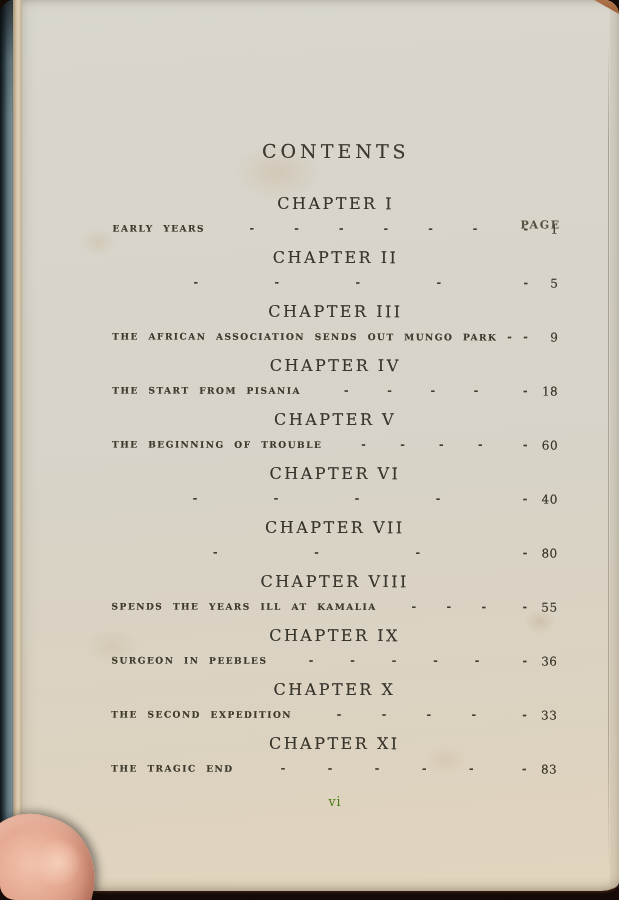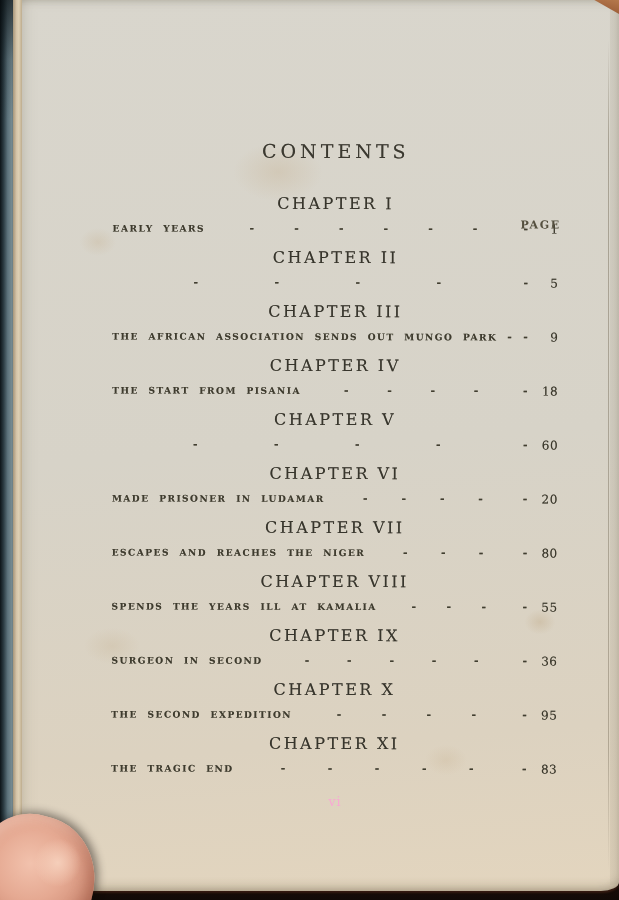--- a/index.html
+++ b/index.html
@@ -7,20 +7,21 @@
     width: 619px; height: 900px;
     overflow: hidden;
     background: #150b07;
     font-family: "DejaVu Serif", "Liberation Serif", serif;
   }
   .photo {
     position: relative;
     width: 619px; height: 900px;
     background: var(--table, #150b07);
     overflow: hidden;
+    border-radius: 15px;
   }
 
   
   .table-surface {
     position: absolute; left: 0; right: 0; bottom: 0; height: 40px;
     background: linear-gradient(180deg, #2e1710 0%, #1b0d08 45%, #120a07 100%);
     z-index: 1;
   }
 
   
@@ -150,21 +151,21 @@
   .page-number {
     min-width: 22px; text-align: right;
     font-size: 12px; font-weight: normal;
     letter-spacing: 0.5px; color: #3a372b;
   }
   .folio {
     position: absolute; left: 112px; width: 446px; top: 794px;
     z-index: 4;
     text-align: center;
     font-size: 12.5px; letter-spacing: 1px;
-    color: #f9a8d4;
+    color: #4d7c0f;
   }
 </style>
 </head>
 <body>
 
 <div class="photo">
   <div class="table-surface"></div>
 
   <div class="page">
     <div class="page-right-underpages"></div>
@@ -233,50 +234,49 @@
               <span class="leader-dash">-</span>
             </span>
       <span class="pre-dash">-</span>
       <span class="page-number">18</span>
     </div>
   </div>
 
   <div class="chapter-block">
     <div class="chapter-heading">CHAPTER V</div>
     <div class="chapter-row">
+      <span class="row-title">THE BEGINNING OF TROUBLE</span>
       <span class="leader">
               <span class="leader-dash">-</span>
               <span class="leader-dash">-</span>
               <span class="leader-dash">-</span>
               <span class="leader-dash">-</span>
             </span>
       <span class="pre-dash">-</span>
       <span class="page-number">60</span>
     </div>
   </div>
 
   <div class="chapter-block">
     <div class="chapter-heading">CHAPTER VI</div>
     <div class="chapter-row">
-      <span class="row-title">MADE PRISONER IN LUDAMAR</span>
-      <span class="leader">
-              <span class="leader-dash">-</span>
-              <span class="leader-dash">-</span>
-              <span class="leader-dash">-</span>
-              <span class="leader-dash">-</span>
-            </span>
-      <span class="pre-dash">-</span>
-      <span class="page-number">20</span>
+      <span class="leader">
+              <span class="leader-dash">-</span>
+              <span class="leader-dash">-</span>
+              <span class="leader-dash">-</span>
+              <span class="leader-dash">-</span>
+            </span>
+      <span class="pre-dash">-</span>
+      <span class="page-number">40</span>
     </div>
   </div>
 
   <div class="chapter-block">
     <div class="chapter-heading">CHAPTER VII</div>
     <div class="chapter-row">
-      <span class="row-title">ESCAPES AND REACHES THE NIGER</span>
       <span class="leader">
               <span class="leader-dash">-</span>
               <span class="leader-dash">-</span>
               <span class="leader-dash">-</span>
             </span>
       <span class="pre-dash">-</span>
       <span class="page-number">80</span>
     </div>
   </div>
 
@@ -290,21 +290,21 @@
               <span class="leader-dash">-</span>
             </span>
       <span class="pre-dash">-</span>
       <span class="page-number">55</span>
     </div>
   </div>
 
   <div class="chapter-block">
     <div class="chapter-heading">CHAPTER IX</div>
     <div class="chapter-row">
-      <span class="row-title">SURGEON IN SECOND</span>
+      <span class="row-title">SURGEON IN PEEBLES</span>
       <span class="leader">
               <span class="leader-dash">-</span>
               <span class="leader-dash">-</span>
               <span class="leader-dash">-</span>
               <span class="leader-dash">-</span>
               <span class="leader-dash">-</span>
             </span>
       <span class="pre-dash">-</span>
       <span class="page-number">36</span>
     </div>
@@ -314,21 +314,21 @@
     <div class="chapter-heading">CHAPTER X</div>
     <div class="chapter-row">
       <span class="row-title">THE SECOND EXPEDITION</span>
       <span class="leader">
               <span class="leader-dash">-</span>
               <span class="leader-dash">-</span>
               <span class="leader-dash">-</span>
               <span class="leader-dash">-</span>
             </span>
       <span class="pre-dash">-</span>
-      <span class="page-number">95</span>
+      <span class="page-number">33</span>
     </div>
   </div>
 
   <div class="chapter-block">
     <div class="chapter-heading">CHAPTER XI</div>
     <div class="chapter-row">
       <span class="row-title">THE TRAGIC END</span>
       <span class="leader">
               <span class="leader-dash">-</span>
               <span class="leader-dash">-</span>

